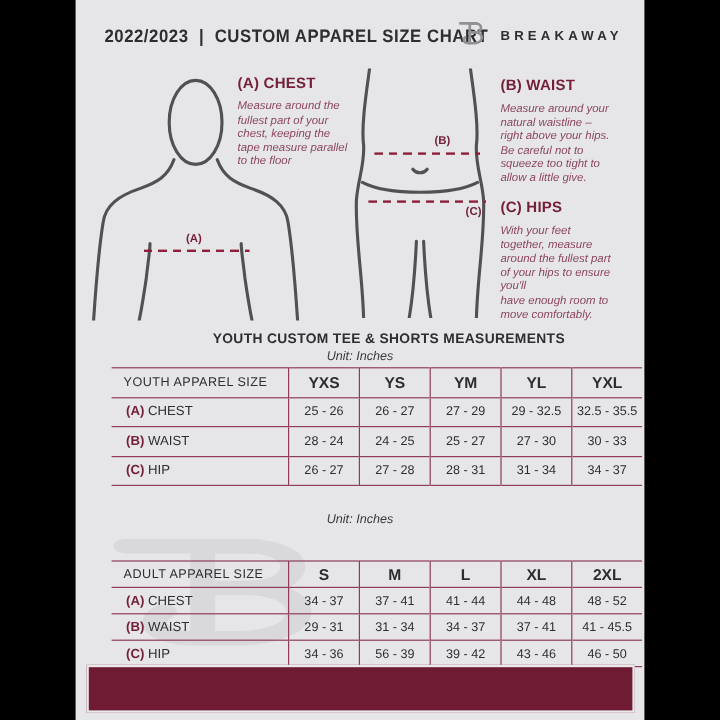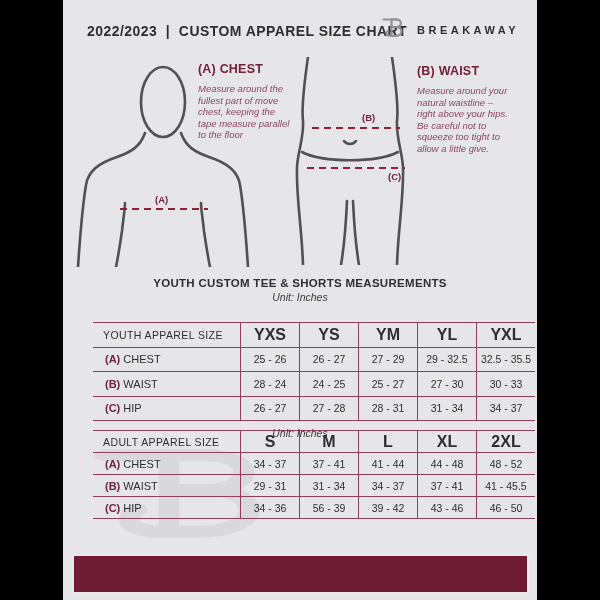--- a/index.html
+++ b/index.html
@@ -39,34 +39,34 @@
   #dash-b{left:249px;top:127px;width:88px;}
   #dash-c{left:244px;top:167px;width:98px;}
   .dlabel{position:absolute;font-size:9.5px;font-weight:bold;color:#74203a;z-index:1;}
   #label-a{left:92px;top:194px;}
   #label-b{left:299px;top:112px;}
   #label-c{left:325px;top:171px;}
 
   
   .section-title{position:absolute;left:0;width:474px;text-align:center;font-weight:bold;
     font-size:11.5px;color:#2e2e30;letter-spacing:.3px;z-index:1;}
-  #youth-title{top:277px;} #adult-title{top:413px;}
+  #youth-title{top:277px;margin-left:24px;} #adult-title{top:413px;}
   .unit{position:absolute;left:0;width:474px;text-align:center;font-size:10.5px;
     font-style:italic;color:#3a3a3c;z-index:1;}
   #youth-unit{top:291px;} #adult-unit{top:427px;}
 
   
   table.size-table{position:absolute;left:30px;border-collapse:collapse;table-layout:fixed;
     z-index:1;background:transparent;border-bottom:1.5px solid #8d3d58;}
-  #youth-table{top:322px;} #adult-table{top:430px;}
+  #youth-table{top:306px;} #adult-table{top:467px;}
   #youth-table tr{height:24.5px;} #adult-table tr{height:22px;}
   .size-table tr{border-top:1.5px solid #8d3d58;}
   .size-table .label-col{width:134px;}
   .size-table .size-col{width:56px;border-left:1.2px solid #8d3d58;}
-  .size-table th.size-col{font-size:16px;font-weight:bold;color:#2e2e30;text-align:center;}
+  .size-table th.size-col{font-size:13px;font-weight:bold;color:#2e2e30;text-align:center;}
   .size-table th.label-col{font-size:10.5px;font-weight:normal;color:#2e2e30;
     text-align:left;padding-left:10px;letter-spacing:.4px;}
   .size-table td.label-col{font-size:11px;color:#2e2e30;text-align:left;padding-left:12px;}
   .size-table td.size-col{font-size:10.5px;color:#2e2e30;text-align:center;}
   .rowkey{color:#74203a;font-weight:bold;}
 
   
   .watermark{position:absolute;left:22px;top:425px;width:240px;height:130px;z-index:0;}
   .watermark svg{width:100%;height:100%;}
   .watermark path{stroke:#d9d9dc;stroke-width:2.6;fill:none;stroke-linecap:round;}
@@ -111,34 +111,44 @@
     <div class="dash" id="dash-a"></div>
     <div class="dash" id="dash-b"></div>
     <div class="dash" id="dash-c"></div>
     <div class="dlabel" id="label-a">(A)</div>
     <div class="dlabel" id="label-b">(B)</div>
     <div class="dlabel" id="label-c">(C)</div>
 
     <div class="mblock mblock-a">
       <div class="mhead"><span>(A)</span> <span>CHEST</span></div>
       <div class="mdesc">Measure around the
-fullest part of move
+fullest part of your
 chest, keeping the
 tape measure parallel
 to the floor</div>
     </div>
     <div class="mblock mblock-b">
       <div class="mhead"><span>(B)</span> <span>WAIST</span></div>
       <div class="mdesc">Measure around your
 natural waistline –
 right above your hips.
 Be careful not to
 squeeze too tight to
 allow a little give.</div>
     </div>
+    <div class="mblock mblock-c">
+      <div class="mhead"><span>(C)</span> <span>HIPS</span></div>
+      <div class="mdesc">With your feet
+together, measure
+around the fullest part
+of your hips to ensure
+you'll
+have enough room to
+move comfortably.</div>
+    </div>
 
     <div class="watermark">
       <svg viewBox="0 0 30 28" preserveAspectRatio="none">
         <path d="M2.5 6.5 H 16"></path>
         <path d="M10.5 6.5 V 23"></path>
         <path d="M10.5 6.5 H 15 C 21.5 6.5 21.5 14 15 14 H 10.5 M 15 14 C 22.5 14 22.5 23 14 23 H 9.5 C 5.5 23 4.5 20 6.5 18.2"></path>
       </svg>
     </div>
 
     <div class="section-title" id="youth-title">YOUTH CUSTOM TEE &amp; SHORTS MEASUREMENTS</div>

